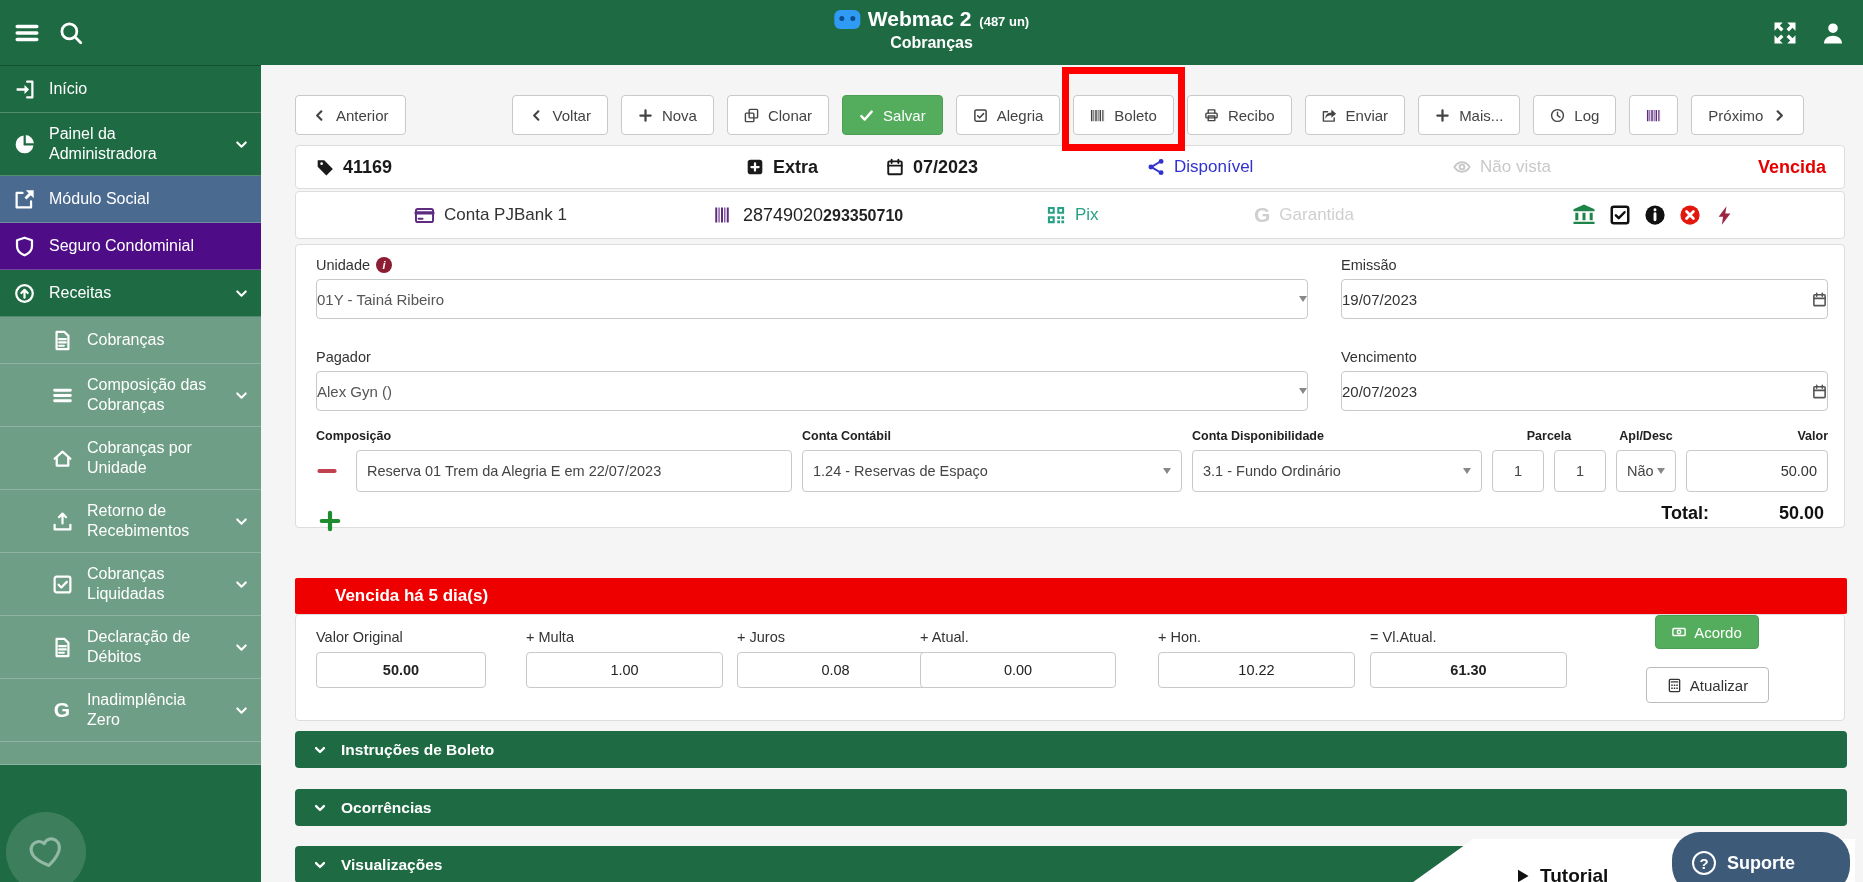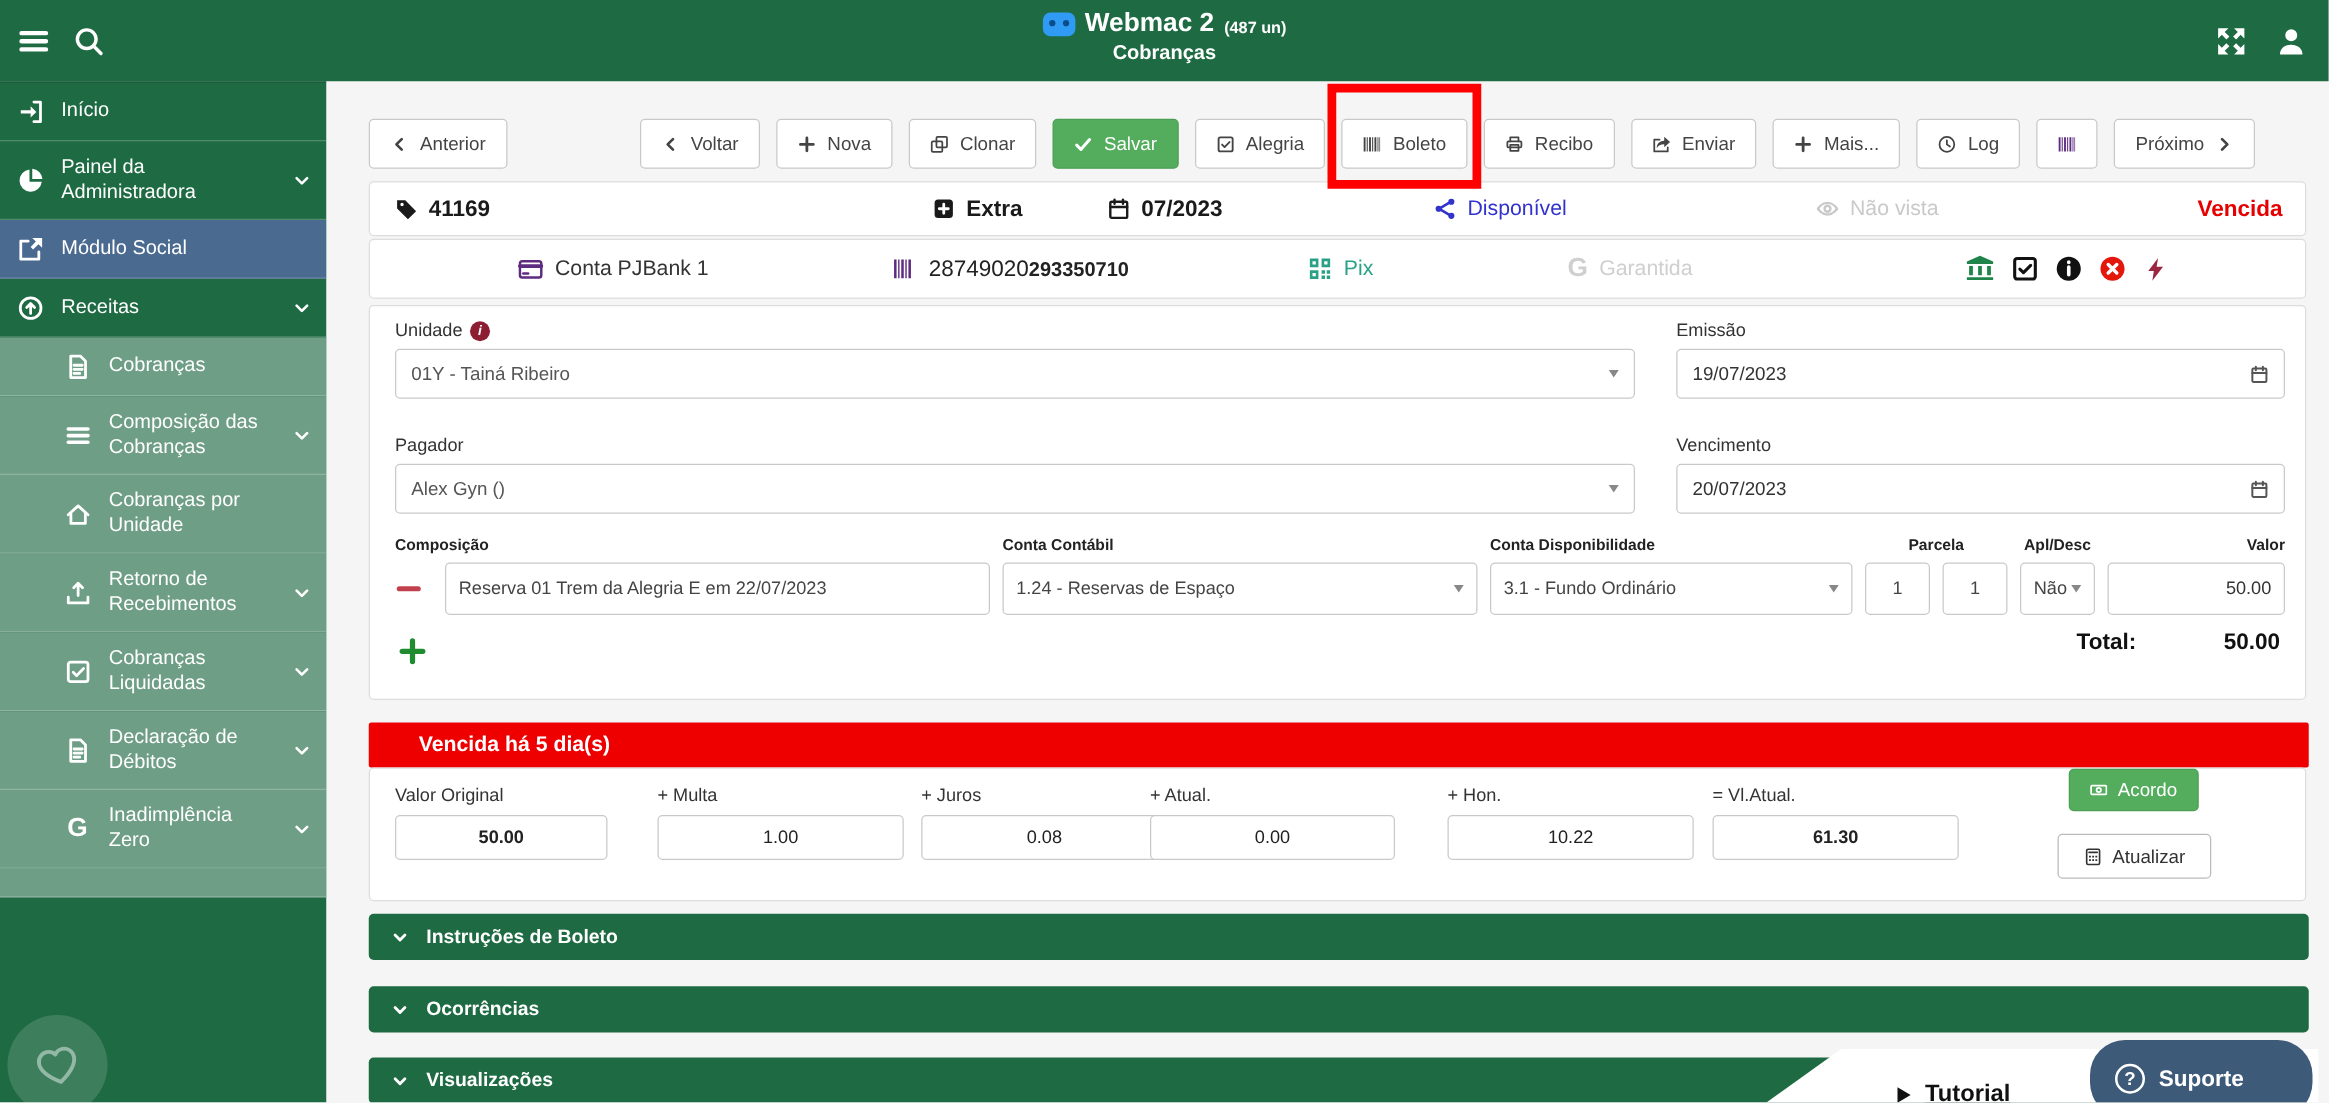--- a/index.html
+++ b/index.html
@@ -59,23 +59,23 @@
   .overdue{color:#e60000;font-weight:bold;font-size:18px}
   .conta{color:#333;font-size:17px}
   .purple{color:#5e2b80}
   .bcnum{font-size:18px;color:#222}
   .bcnum b{font-size:16px}
   .pix{color:#2aa187;font-size:17px}
   .gar{color:#cfcfcf;font-size:17px}
   .statics{gap:13px;font-size:22px}
 
   
-  .formpanel{top:179px;height:316px}
+  .formpanel{top:179px;height:284px}
   .flabel{position:absolute;font-size:14.5px;color:#333;display:flex;align-items:center;gap:6px}
-  .inputbox{position:absolute;height:40px;border:1px solid #c9c9c9;border-radius:4px;background:#fff;display:flex;align-items:center;padding:0 12px;font-size:15px;color:#555;cursor:pointer}
+  .inputbox{position:absolute;height:40px;border:1px solid #c9c9c9;border-radius:4px;background:#fff;display:flex;align-items:center;padding:0 0;font-size:15px;color:#555;cursor:pointer}
   .caret{margin-left:auto;width:0;height:0;border-left:4.5px solid transparent;border-right:4.5px solid transparent;border-top:6px solid #888}
   .dateic{margin-left:auto;color:#555;font-size:15px;display:flex}
   .infodot{width:16px;height:16px;border-radius:50%;background:#8c1d33;color:#fff;font-weight:bold;font-size:11px;display:inline-flex;align-items:center;justify-content:center;font-style:italic}
 
   .comp{position:absolute;left:20px;top:184px;width:1512px}
   .cgrid{display:grid;grid-template-columns:30px 436px 380px 290px 52px 52px 60px 1fr;column-gap:10px;align-items:center}
   .chead{font-size:12.5px;font-weight:bold;color:#222;margin-bottom:7px}
   .chead .c1{grid-column:1/3}
   .chead .c5{text-align:center}
   .chead .c7{text-align:center}
@@ -174,20 +174,28 @@
       </span>
   </div>
   <div class="side-item mod-social">
     <span class="sicon">
         <svg class="ic" viewBox="0 0 16 16">
           <path d="M6.5 3H2v11h11V9.5"></path>
           <path class="icf" d="M9 1h6v6l-2.2-2.2L9.5 8 8 6.5l3.2-3.3z"></path>
         </svg>
       </span>
     <span class="slabel">Módulo Social</span>
+  </div>
+  <div class="side-item seguro">
+    <span class="sicon">
+        <svg class="ic" viewBox="0 0 16 16">
+          <path d="M8 1.3l5.7 1.9v4.6c0 3.6-2.6 5.6-5.7 6.9-3.1-1.3-5.7-3.3-5.7-6.9V3.2z"></path>
+        </svg>
+      </span>
+    <span class="slabel">Seguro Condominial</span>
   </div>
   <div class="side-item">
     <span class="sicon">
         <svg class="ic" viewBox="0 0 16 16">
           <circle cx="8" cy="8" r="6.3"></circle>
           <path d="M8 11.2V5.4M5.6 7.6L8 5.2l2.4 2.4"></path>
         </svg>
       </span>
     <span class="slabel">Receitas</span>
     <span class="chev">

